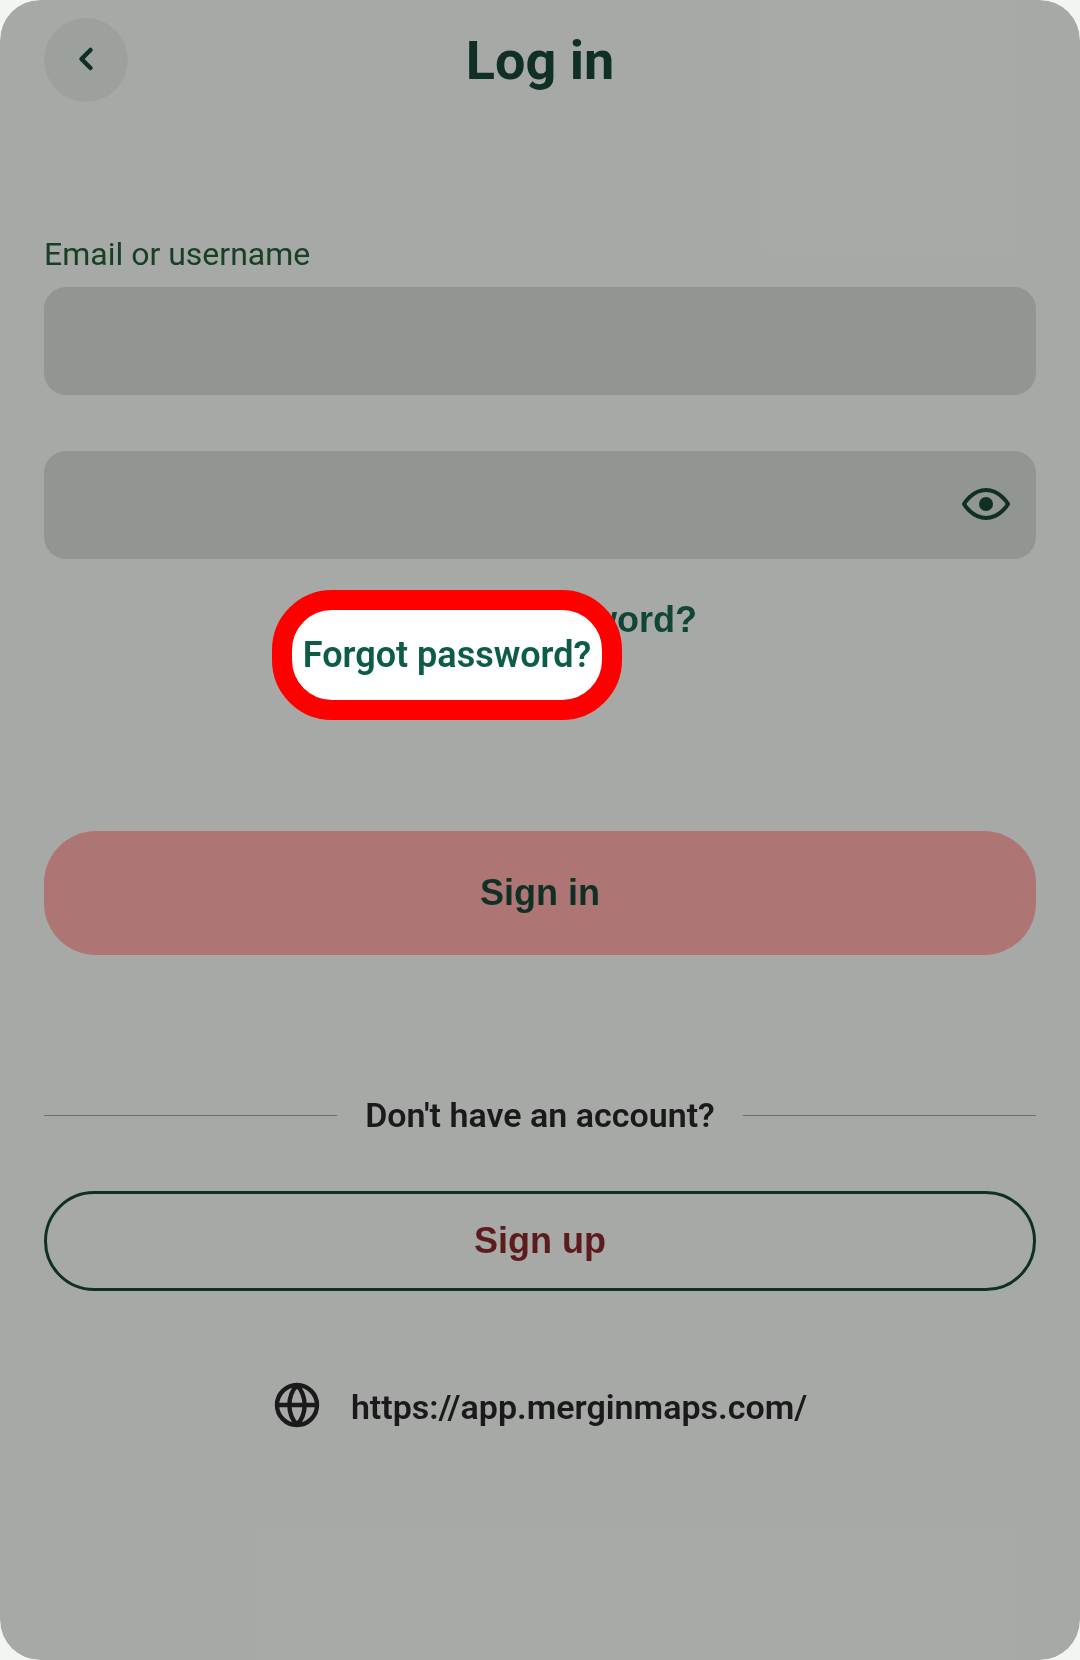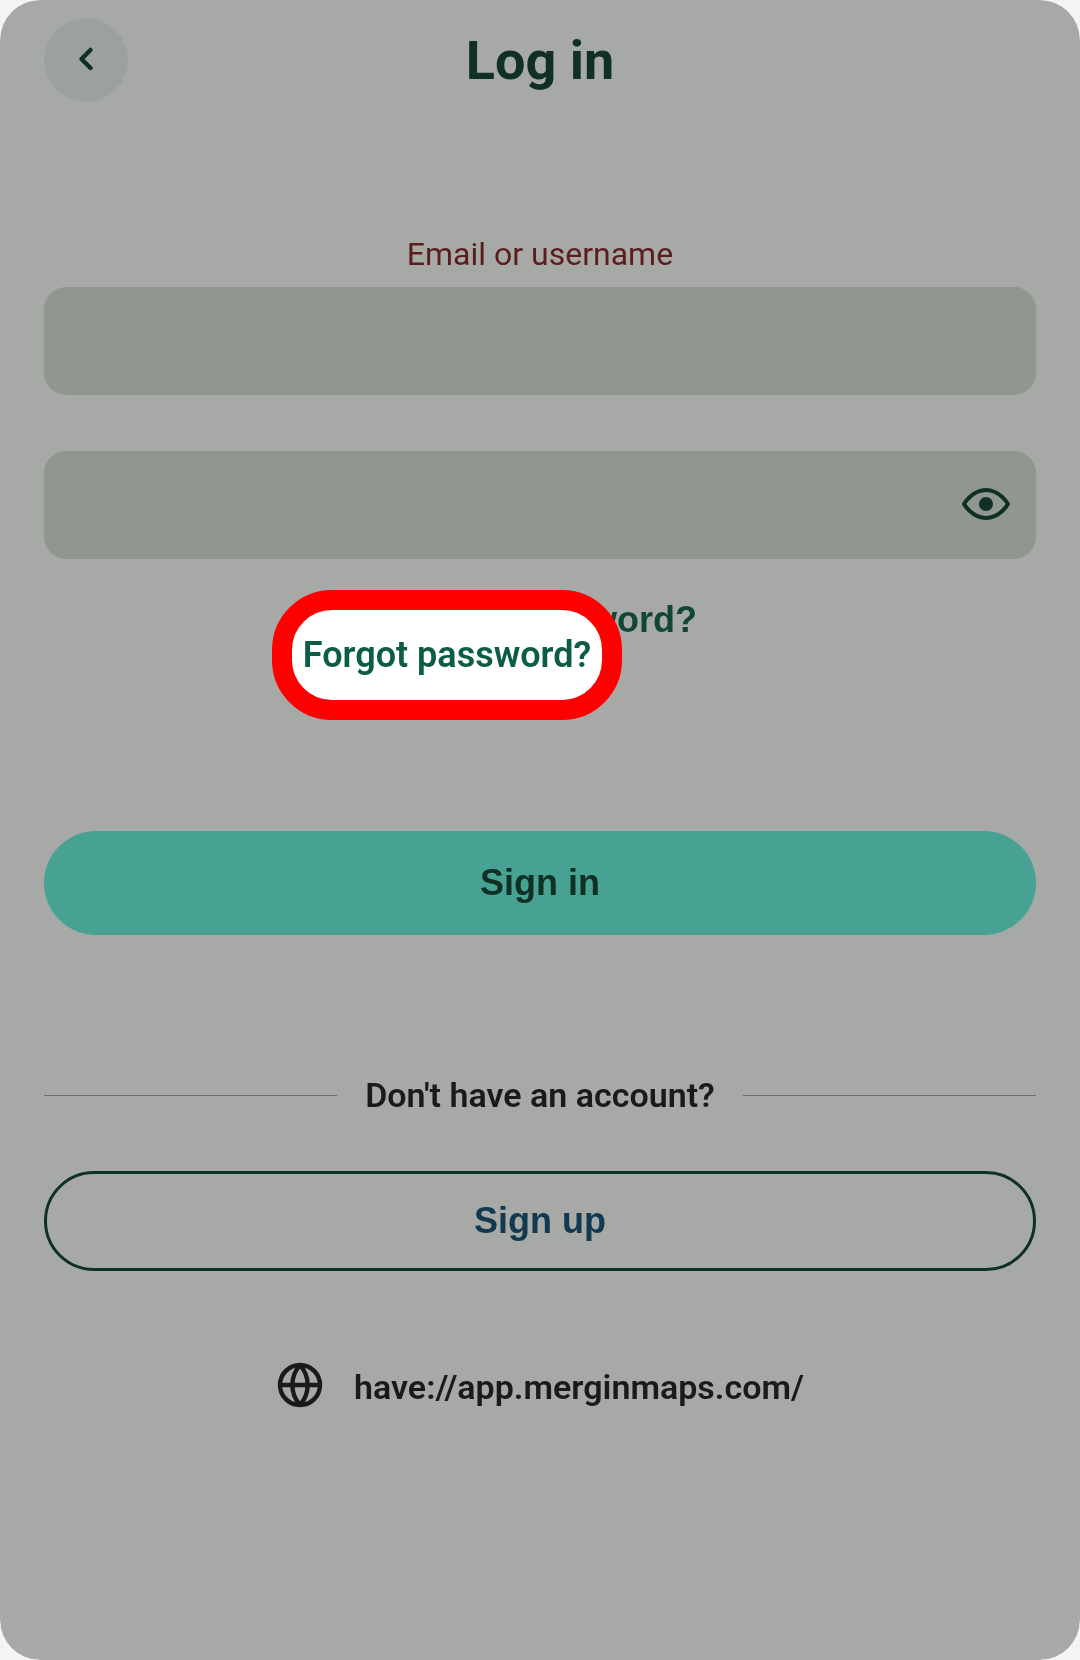--- a/index.html
+++ b/index.html
@@ -58,23 +58,22 @@
       font-size: 54px;
       font-weight: 700;
       color: #0a3a2a;
     }
     .form-area {
       margin-top: 130px;
     }
     .field-label {
       font-size: 32px;
       font-weight: 400;
-      color: #7f1d1d;
+      color: #14532d;
       margin-bottom: 14px;
-      text-align: center;
     }
     .input-wrap {
       position: relative;
       margin-bottom: 56px;
     }
     .text-input {
       width: 100%;
       height: 108px;
       border: none;
       border-radius: 22px;
@@ -114,24 +113,24 @@
       font-size: 36px;
       font-weight: 600;
       color: #0c5c46;
       background: none;
       border: none;
       cursor: pointer;
       padding: 30px 40px;
     }
     .signin-btn {
       width: 100%;
-      height: 104px;
+      height: 124px;
       border: none;
       border-radius: 52px;
-      background: #5eead4;
+      background: #fca5a5;
       color: #0a3a2a;
       font-size: 36px;
       font-weight: 600;
       cursor: pointer;
     }
     .divider-row {
       display: flex;
       align-items: center;
       margin-top: 140px;
       margin-bottom: 56px;
@@ -147,21 +146,21 @@
       font-size: 34px;
       font-weight: 600;
       color: #1a1a1a;
     }
     .signup-btn {
       width: 100%;
       height: 100px;
       border: 3px solid #0a3a2a;
       border-radius: 52px;
       background: transparent;
-      color: #0c4a6e;
+      color: #7f1d1d;
       font-size: 36px;
       font-weight: 600;
       cursor: pointer;
     }
     .footer {
       display: flex;
       align-items: center;
       justify-content: center;
       gap: 30px;
       margin-top: 90px;
@@ -246,21 +245,21 @@
 
     <div class="footer">
       <span class="globe-icon">
         <svg viewBox="0 0 24 24" fill="none" stroke="#1a1a1a" stroke-width="2.2">
           <circle cx="12" cy="12" r="10"></circle>
           <line x1="2" y1="12" x2="22" y2="12"></line>
           <path d="M12 2a15 15 0 0 1 0 20"></path>
           <path d="M12 2a15 15 0 0 0 0 20"></path>
         </svg>
       </span>
-      <span class="footer-url">have://app.merginmaps.com/</span>
+      <span class="footer-url">https://app.merginmaps.com/</span>
     </div>
   </div>
 </div>
 
 <div class="dim-overlay"></div>
 
 <div class="highlight-ring">
   <span class="highlight-text">Forgot password?</span>
 </div>
 

